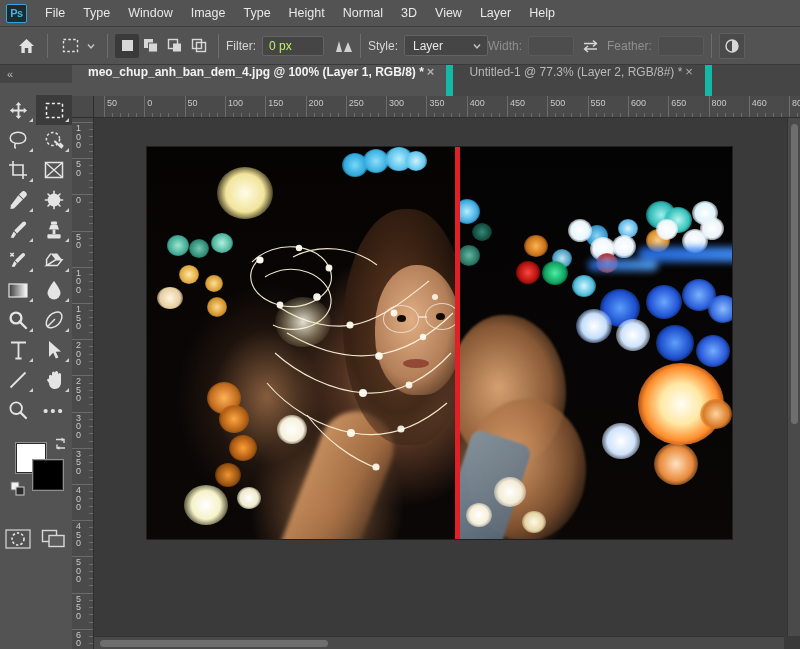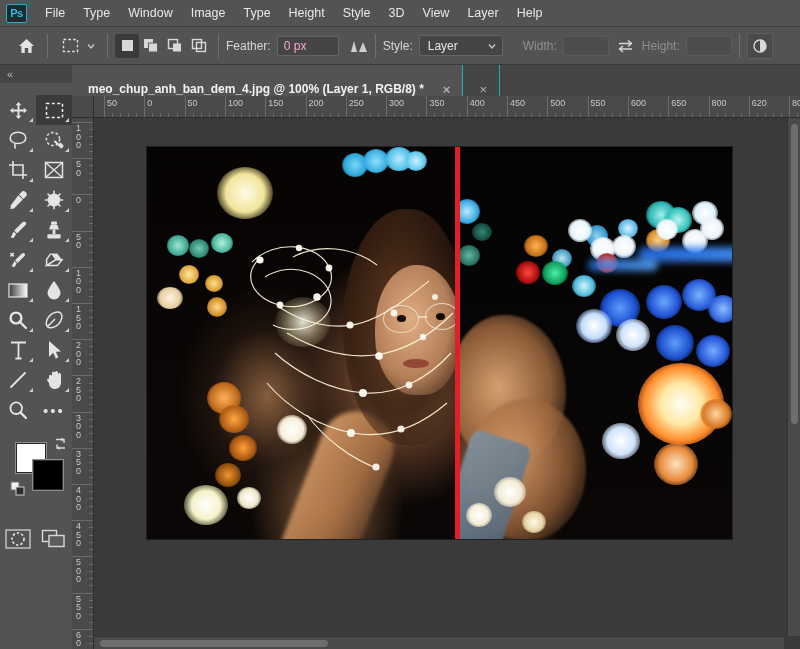--- a/index.html
+++ b/index.html
@@ -63,21 +63,21 @@
     display: flex; align-items: center; justify-content: center;
     border-radius: 2px;
   }
   .boolbtn.active { background: #3a3a3a; }
   .opt-label {
     color: #d6d6d6; font-size: 12px; white-space: nowrap; flex: none;
   }
   .opt-label.dim { color: #8f8f8f; }
   .opt-field {
     height: 20px; background: #454545; border: 1px solid #646464;
-    border-radius: 2px; color: #f9a8d4; font-size: 12px;
+    border-radius: 2px; color: #bef264; font-size: 12px;
     display: flex; align-items: center; padding: 0 6px;
     margin-left: 6px; flex: none;
   }
   .opt-field.disabled { background: #4d4d4d; border-color: #5a5a5a; }
   .opt-select {
     height: 21px; background: #454545; border: 1px solid #646464;
     border-radius: 2px; color: #e6e6e6; font-size: 12px;
     display: flex; align-items: center; justify-content: space-between;
     padding: 0 4px 0 8px; margin-left: 6px; flex: none; gap: 16px;
   }
@@ -146,24 +146,24 @@
     position: absolute; left: 72px; top: 65px;
     width: 728px; height: 584px;
     background: #3a3a3a;
   }
   .tabstrip {
     position: absolute; left: 0; top: 0; width: 728px; height: 31px;
     background: #454545;
     display: flex; align-items: flex-end;
   }
   .doctab {
-    height: 31px; display: flex; align-items: flex-end; gap: 19px;
+    height: 31px; display: flex; align-items: flex-start; gap: 3px;
     padding: 0 12px 0 16px;
     font-size: 12px; color: #b9b9b9;
-    border-right: 1px solid #14b8a6;
+    border-right: 7px solid #14b8a6;
     white-space: nowrap;
   }
   .doctab.active {
     background: #535353; color: #f2f2f2; font-weight: bold;
   }
   .tab-close { font-size: 13px; color: #b0b0b0; line-height: 1; }
 
   
   .ruler-corner {
     position: absolute; left: 0; top: 31px; width: 22px; height: 22px;
@@ -243,21 +243,21 @@
 <div id="app">
 
   <div class="menubar">
     <div class="ps-logo">Ps</div>
     <div class="menu-item">File</div>
     <div class="menu-item">Type</div>
     <div class="menu-item">Window</div>
     <div class="menu-item">Image</div>
     <div class="menu-item">Type</div>
     <div class="menu-item">Height</div>
-    <div class="menu-item">Style</div>
+    <div class="menu-item">Normal</div>
     <div class="menu-item">3D</div>
     <div class="menu-item">View</div>
     <div class="menu-item">Layer</div>
     <div class="menu-item">Help</div>
   </div>
 
   <div class="optionsbar">
 
     <div class="home-btn">
       <svg width="17" height="16" viewBox="0 0 17 16">
@@ -301,51 +301,51 @@
       <div class="boolbtn">
         <svg width="16" height="15" viewBox="0 0 16 15">
           <rect x="1.5" y="1.5" width="9" height="9" fill="none" stroke="#d8d8d8" stroke-width="1.4"></rect>
           <rect x="5.5" y="4.5" width="9" height="9" fill="none" stroke="#d8d8d8" stroke-width="1.4"></rect>
         </svg>
       </div>
     </div>
 
     <div class="opt-sep"></div>
 
-    <span class="opt-label">Feather:</span>
+    <span class="opt-label">Filter:</span>
     <div class="opt-field" style="width:62px">0 px</div>
 
     <span class="refine-ico">
       <svg width="19" height="16" viewBox="0 0 19 16">
         <path d="M2 14 L5 3 L8 14 Z" fill="#d0d0d0"></path>
         <path d="M10 14 L14 4 L18 14 Z" fill="#d0d0d0"></path>
       </svg>
     </span>
 
     <div class="opt-sep"></div>
 
     <span class="opt-label">Style:</span>
     <div class="opt-select" style="width:84px">
       <span>Layer</span>
       <svg class="chev" viewBox="0 0 12 12">
         <path d="M3 4.5 L6 8 L9 4.5" fill="none" stroke="#c9c9c9" stroke-width="1.3"></path>
       </svg>
     </div>
 
-    <span class="opt-label dim" style="margin-left:20px">Width:</span>
+    <span class="opt-label dim" style="margin-left:0">Width:</span>
     <div class="opt-field disabled" style="width:46px"></div>
 
     <span class="swapwh">
       <svg width="17" height="14" viewBox="0 0 17 14">
         <path d="M2 4.5 L14 4.5 M11 1.5 L14.5 4.5 L11 7.5" fill="none" stroke="#d6d6d6" stroke-width="1.6" stroke-linejoin="round"></path>
         <path d="M15 10 L3 10 M6 7 L2.5 10 L6 13" fill="none" stroke="#d6d6d6" stroke-width="1.6" stroke-linejoin="round"></path>
       </svg>
     </span>
 
-    <span class="opt-label dim">Height:</span>
+    <span class="opt-label dim">Feather:</span>
     <div class="opt-field disabled" style="width:46px"></div>
 
     <div class="opt-sep"></div>
 
     <div class="edge-btn">
       <svg width="16" height="16" viewBox="0 0 16 16">
         <circle cx="8" cy="8" r="6" fill="none" stroke="#d8d8d8" stroke-width="1.4"></circle>
         <path d="M8 2 A6 6 0 0 1 8 14 Z" fill="#d8d8d8"></path>
       </svg>
     </div>
@@ -563,20 +563,21 @@
   </div>
 
   <div class="docarea">
 
     <div class="tabstrip">
       <div class="doctab active">
         <span>meo_chup_anh_ban_dem_4.jpg @ 100% (Layer 1, RGB/8) *</span>
         <span class="tab-close">×</span>
       </div>
       <div class="doctab">
+        <span>Untitled-1 @ 77.3% (Layer 2, RGB/8#) *</span>
         <span class="tab-close">×</span>
       </div>
     </div>
 
     <div class="ruler-corner"></div>
     <div class="ruler-h" id="rulerH">
         <div class="rl-h-major" style="left: 10px;"></div>
         <div class="rl-h-label" style="left: 13px;">50</div>
         <div class="rl-h-minor" style="left: 18.06px;"></div>
         <div class="rl-h-minor" style="left: 26.12px;"></div>
@@ -666,21 +667,21 @@
         <div class="rl-h-minor" style="left: 590.32px;"></div>
         <div class="rl-h-minor" style="left: 598.38px;"></div>
         <div class="rl-h-minor" style="left: 606.44px;"></div>
         <div class="rl-h-major" style="left: 614.5px;"></div>
         <div class="rl-h-label" style="left: 617.5px;">800</div>
         <div class="rl-h-minor" style="left: 622.56px;"></div>
         <div class="rl-h-minor" style="left: 630.62px;"></div>
         <div class="rl-h-minor" style="left: 638.68px;"></div>
         <div class="rl-h-minor" style="left: 646.74px;"></div>
         <div class="rl-h-major" style="left: 654.8px;"></div>
-        <div class="rl-h-label" style="left: 657.8px;">620</div>
+        <div class="rl-h-label" style="left: 657.8px;">460</div>
         <div class="rl-h-minor" style="left: 662.86px;"></div>
         <div class="rl-h-minor" style="left: 670.92px;"></div>
         <div class="rl-h-minor" style="left: 678.98px;"></div>
         <div class="rl-h-minor" style="left: 687.04px;"></div>
         <div class="rl-h-major" style="left: 695.1px;"></div>
         <div class="rl-h-label" style="left: 698.1px;">800</div>
         <div class="rl-h-minor" style="left: 703.16px;"></div>
       </div>
     <div class="ruler-v" id="rulerV">
         <div class="rl-v-major" style="top: 4px;"></div>

